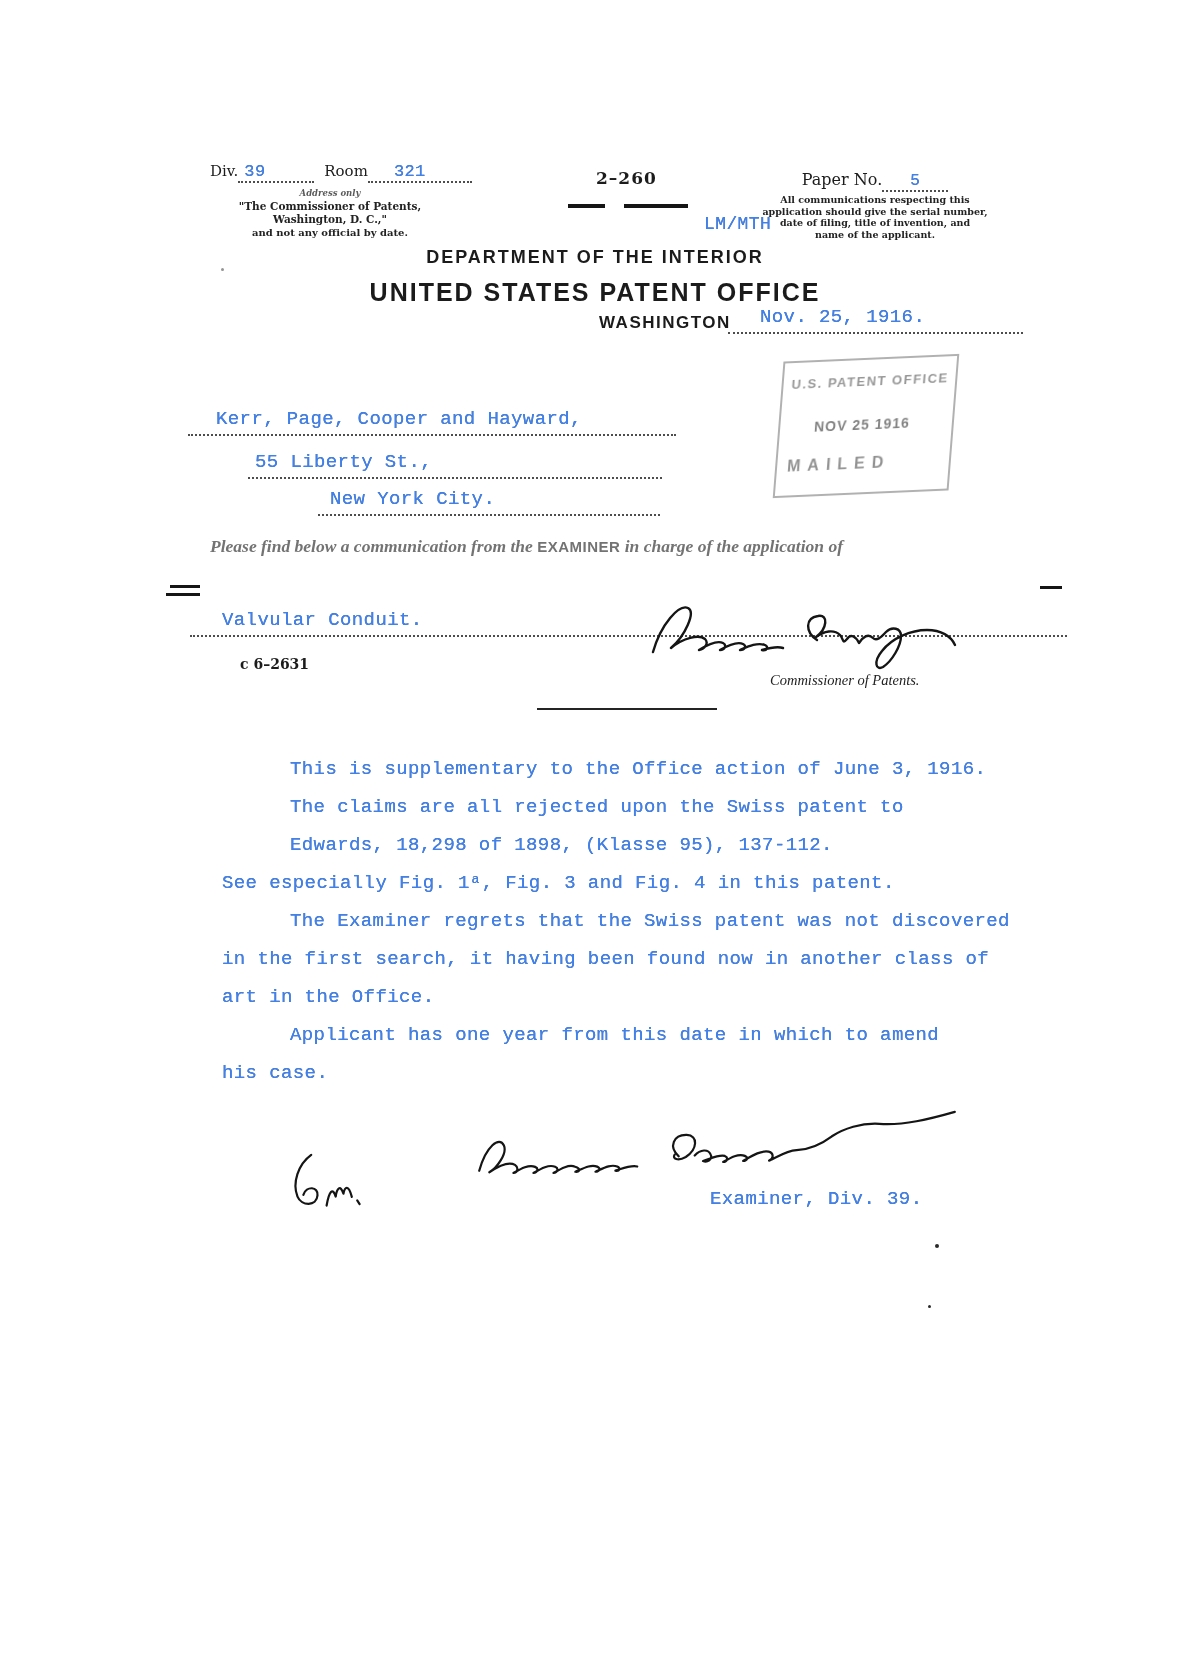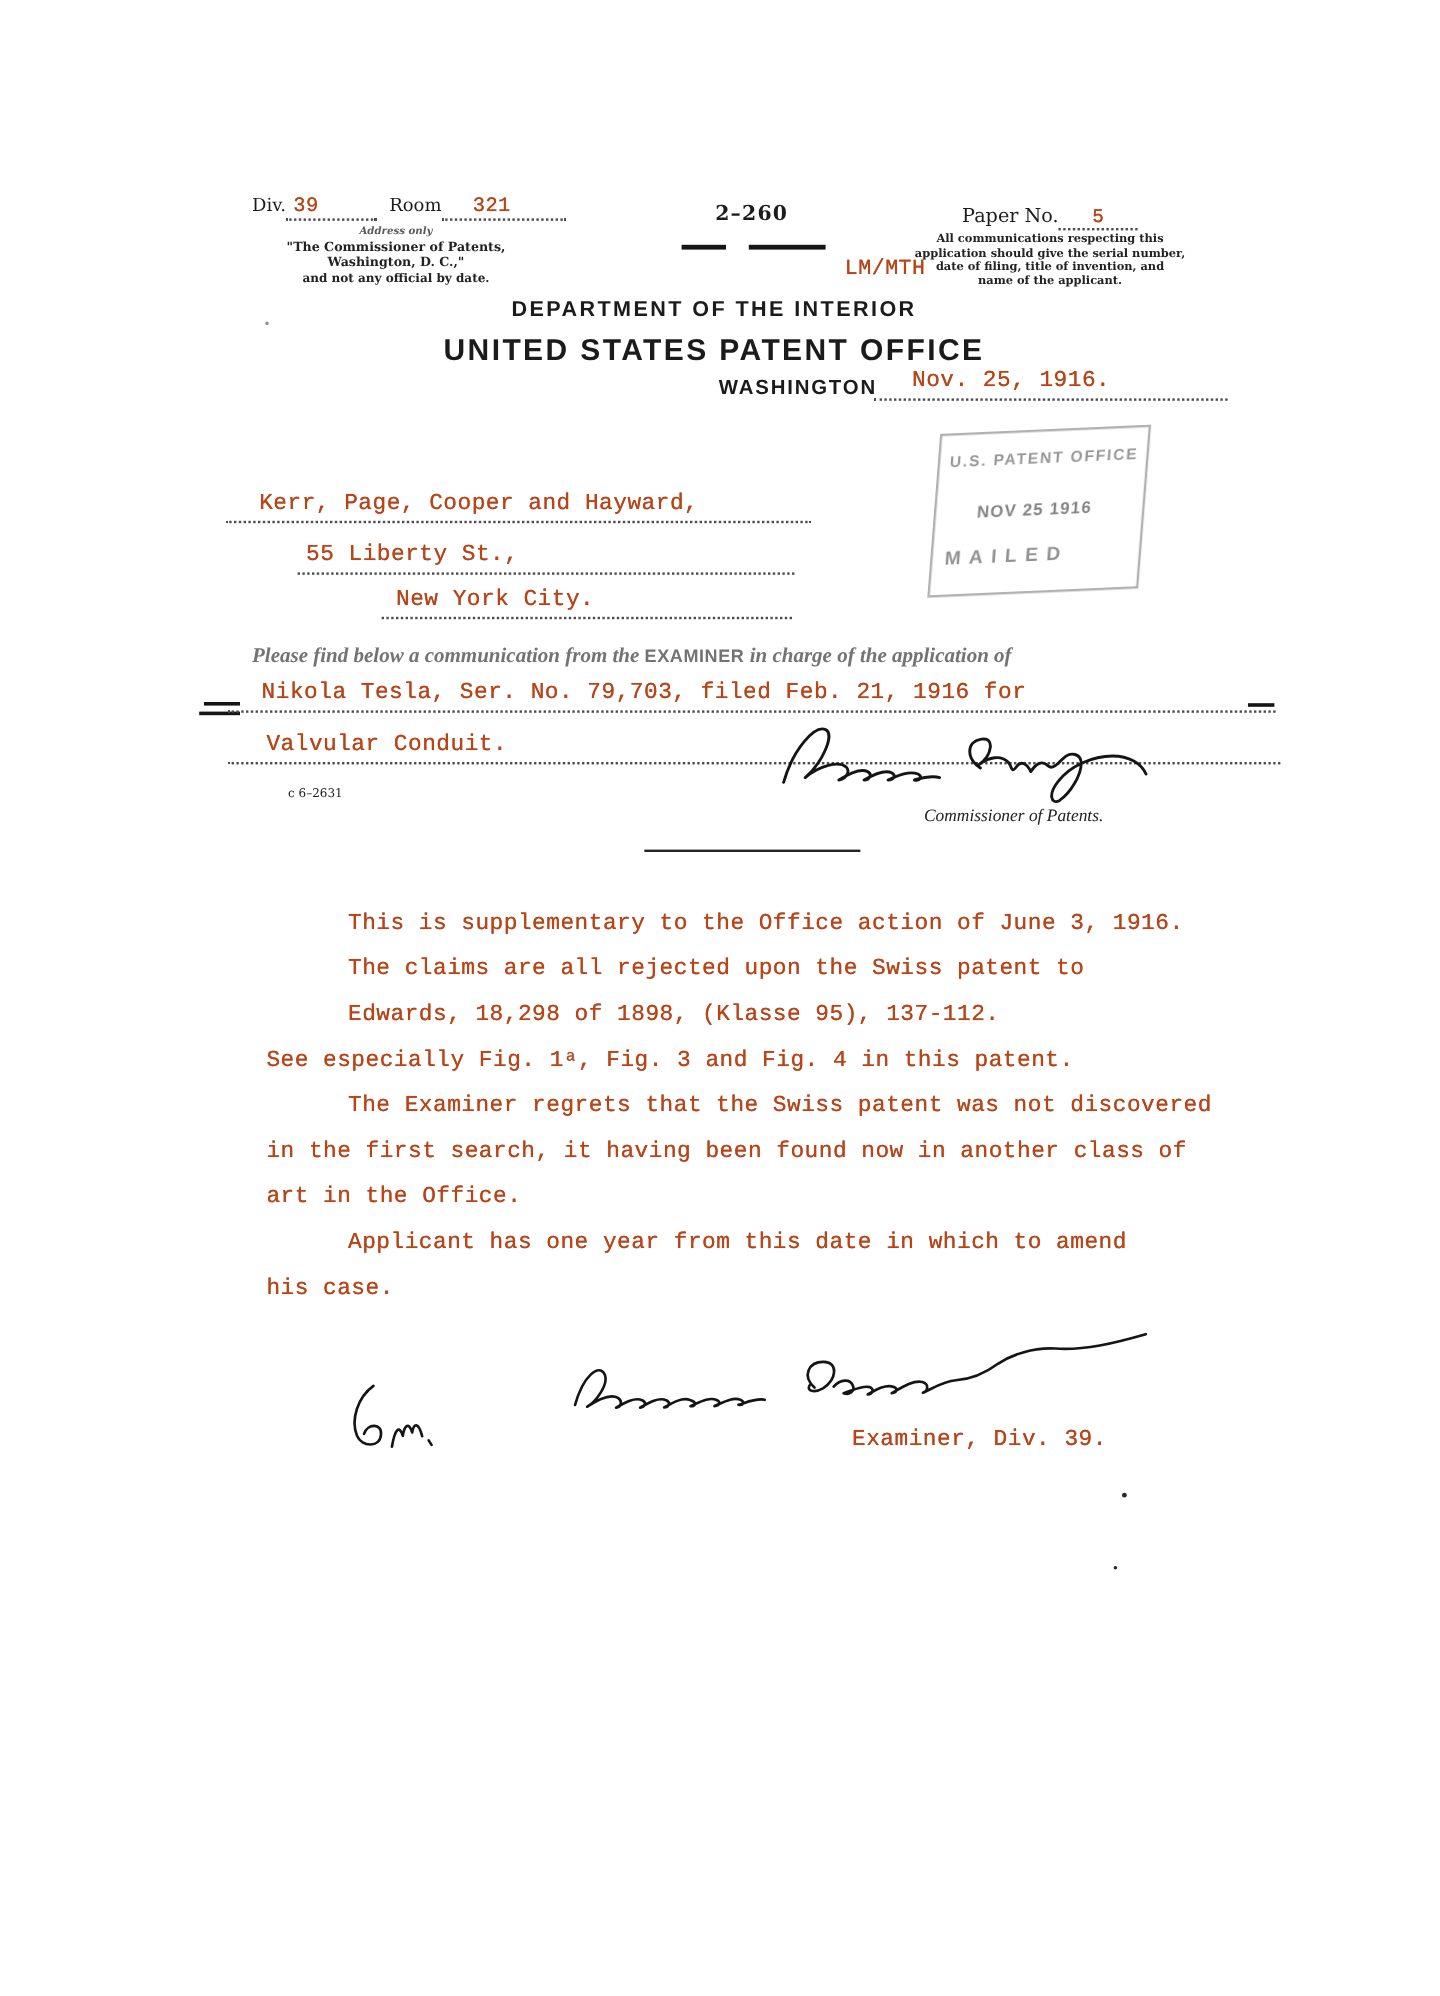--- a/index.html
+++ b/index.html
@@ -3,21 +3,21 @@
 <meta charset="utf-8">
 <style>
   html,body{margin:0;padding:0;background:#e9e9e9;}
   .page{
     position:relative;width:1200px;height:1663px;margin:0 auto;
     background:#ffffff;overflow:hidden;
     font-family:"Liberation Serif", serif;color:#1e1e1e;
   }
   .abs{position:absolute;}
   
-  .tw{font-family:"Liberation Mono","DejaVu Sans Mono",monospace;color:#c2410c;
+  .tw{font-family:"Liberation Mono","DejaVu Sans Mono",monospace;color:#3b82f6;
       text-shadow:0 0 0.6px rgba(45,45,45,.75);letter-spacing:.4px;}
   .tw19{font-size:19px;}
   .print-serif{font-family:"DejaVu Serif","Liberation Serif",serif;color:#1c1c1c;}
   .gothic{font-family:"Liberation Sans",sans-serif;font-weight:bold;color:#1b1b1b;}
   .fineprint{font-family:"DejaVu Serif",serif;font-weight:bold;font-size:9.5px;
       line-height:11.5px;color:#222;text-align:center;}
   .dotted{border-bottom:2px dotted #4d4d4d;}
   .dash{background:#151515;}
   .italic-line{font-family:"Liberation Serif",serif;font-style:italic;font-weight:bold;
       font-size:17.5px;color:#737373;}
@@ -85,31 +85,30 @@
   <div class="abs stamp" style="left:778px;top:358px;">
     <div class="s1">U.S. PATENT OFFICE</div>
     <div class="s2">NOV 25 1916</div>
     <div class="s3">MAILED</div>
   </div>
 
   <div class="abs italic-line" style="left:210px;top:536px;width:760px;white-space:nowrap;"><span>Please find below a communication from the </span><span class="examiner-word">EXAMINER</span><span> in charge of the application of</span></div>
 
   <div class="abs dash" style="left:170px;top:585px;width:30px;height:3px;"></div>
   <div class="abs dash" style="left:166px;top:593px;width:34px;height:3px;"></div>
-  <div class="abs dotted tw tw19" style="left:190px;top:566px;width:845px;height:26px;padding-left:28px;white-space:nowrap;">Nikola Tesla, Ser. No. 79,703, filed Feb. 21, 1916 for</div>
   <div class="abs dash" style="left:1040px;top:586px;width:22px;height:3px;"></div>
 
   <div class="abs dotted tw tw19" style="left:190px;top:609px;width:845px;height:26px;padding-left:32px;white-space:nowrap;">Valvular Conduit.</div>
 
   <svg class="abs" style="left:645px;top:592px;" width="320" height="80" viewBox="0 0 320 80">
     <path class="sig" stroke-width="2.4" d="M8,60 C16,32 34,12 43,16 C51,20 40,44 26,56 C38,46 54,42 60,47 C64,51 60,57 54,58 C62,53 72,48 78,51 C82,53 80,58 75,58 C82,54 92,49 98,52 C102,54 100,58 95,58 C102,55 112,50 120,53 C124,55 122,59 117,58 C124,56 132,54 138,56"></path>
     <path class="sig" stroke-width="2.4" d="M172,48 C160,40 160,26 173,24 C184,22 182,37 171,45 C179,39 189,37 195,43 C199,47 197,53 202,47 C206,41 211,45 214,51 C218,45 223,41 228,46 C232,50 237,44 241,40 C247,34 256,36 256,44 C256,54 247,69 238,75 C231,79 228,70 237,59 C247,46 266,38 282,38 C296,38 306,44 310,53"></path>
   </svg>
   <div class="abs" style="left:770px;top:648px;font-family:'Liberation Serif',serif;font-style:italic;font-size:14.5px;color:#222;margin-top:24px;">Commissioner of Patents.</div>
-  <div class="abs print-serif" style="left:240px;top:656px;font-size:10px;font-weight:normal;text-align:right;">c 6–2631</div>
+  <div class="abs print-serif" style="left:240px;top:656px;font-size:14px;font-weight:bold;text-align:right;">c 6–2631</div>
 
   <div class="abs" style="left:537px;top:708px;width:180px;height:2px;background:#242424;"></div>
 
   <div class="abs tw tw19" style="left:222px;top:750px;width:800px;">
     <div class="bodyline indent">This is supplementary to the Office action of June 3, 1916.</div>
     <div class="bodyline indent">The claims are all rejected upon the Swiss patent to</div>
     <div class="bodyline indent">Edwards, 18,298 of 1898, (Klasse 95), 137-112.</div>
     <div class="bodyline">See especially Fig. 1ᵃ, Fig. 3 and Fig. 4 in this patent.</div>
     <div class="bodyline indent">The Examiner regrets that the Swiss patent was not discovered</div>
     <div class="bodyline">in the first search, it having been found now in another class of</div>

